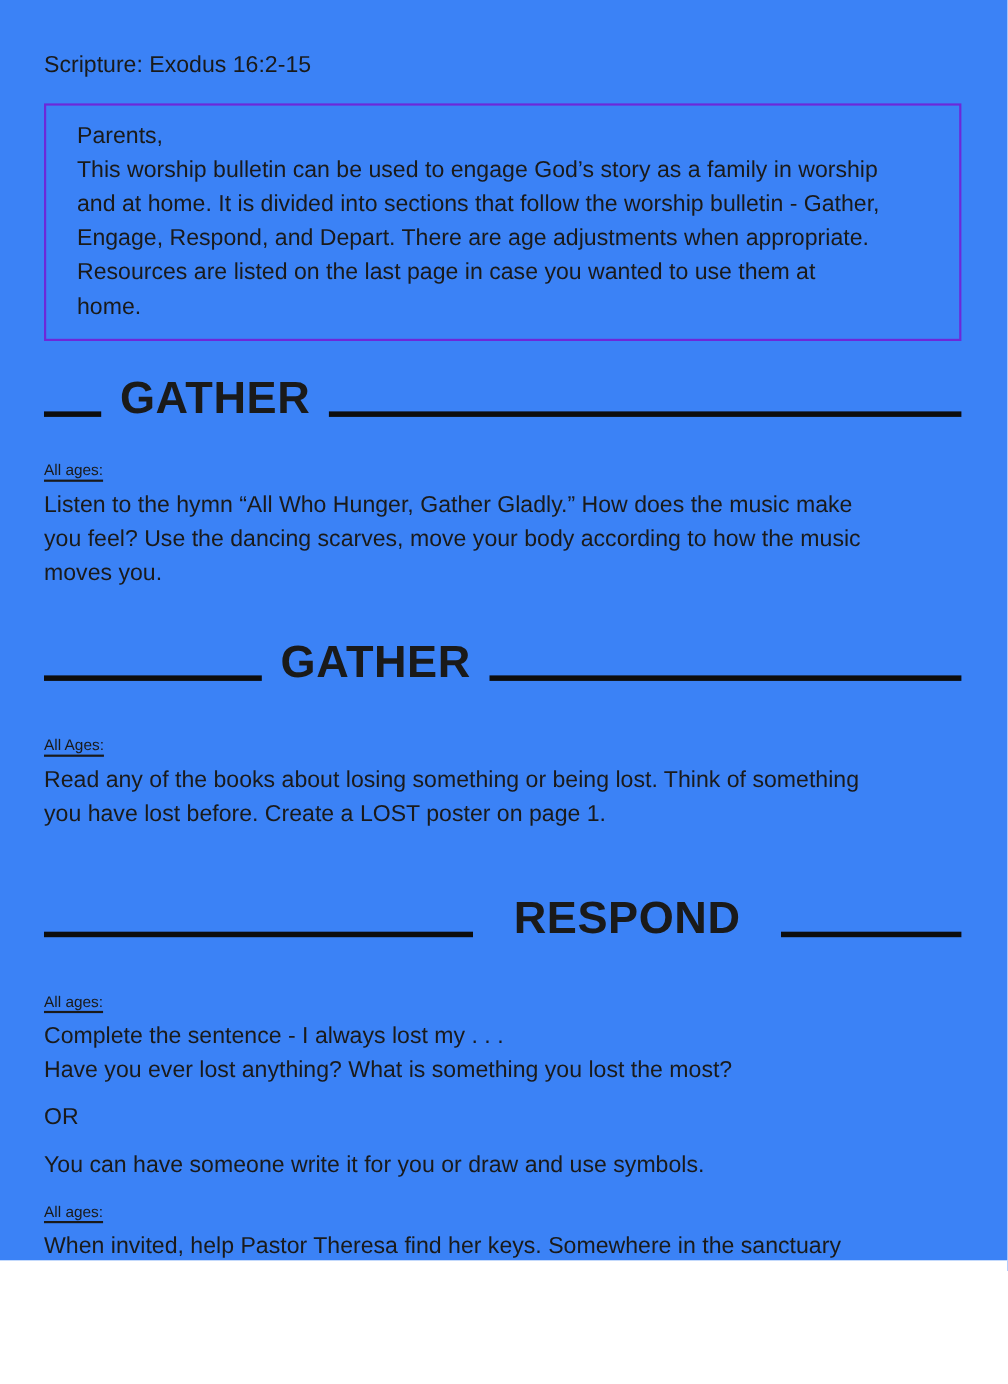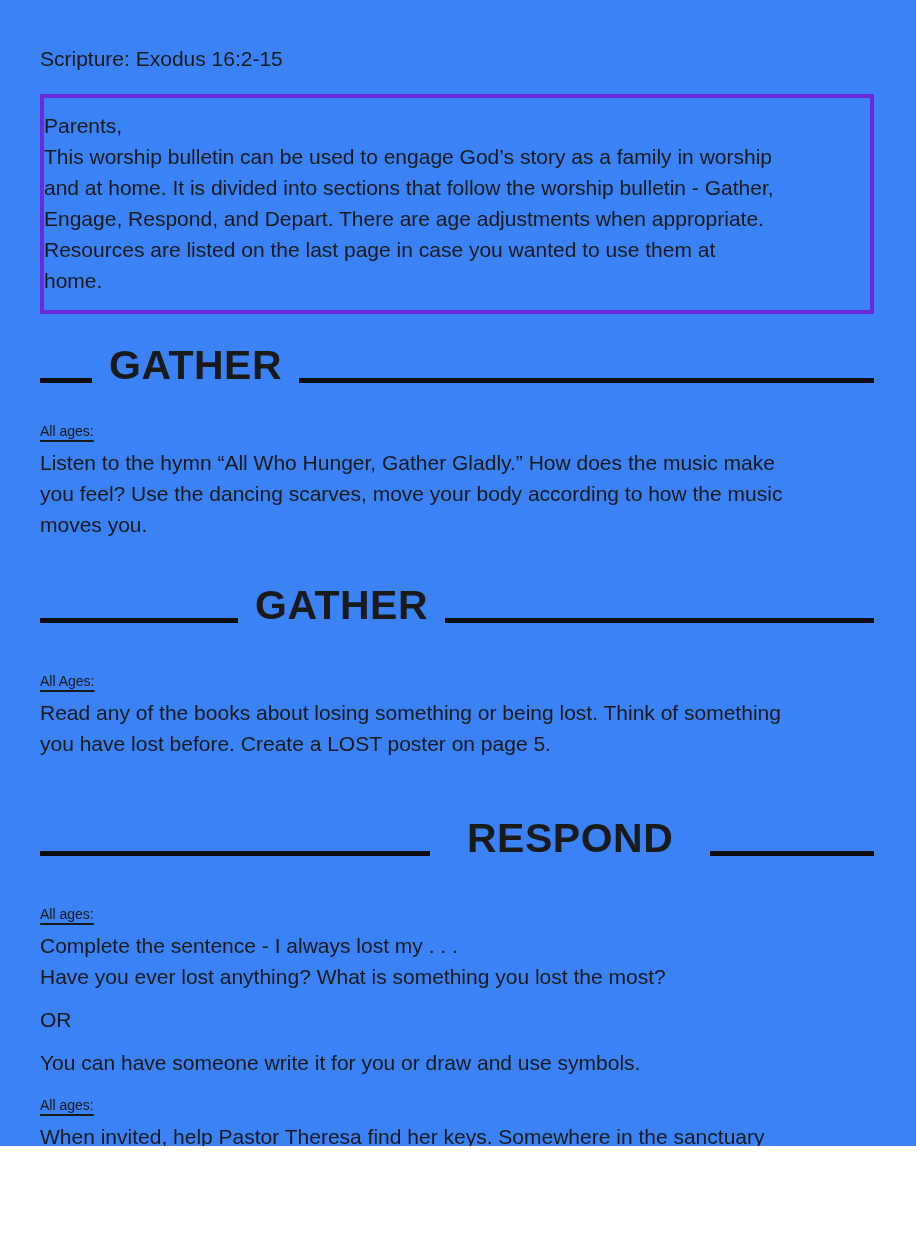--- a/index.html
+++ b/index.html
@@ -13,22 +13,22 @@
     font-family: "Liberation Sans", sans-serif;
     padding: 46px 42px 0 40px;
     overflow: hidden;
   }
   .scripture {
     font-size: 21px;
     line-height: 26px;
   }
   .parents-box {
     margin-top: 22px;
-    border: 4px solid #6d28d9;
-    padding: 12px 14px 14px 0;
+    border: 2px solid #6d28d9;
+    padding: 12px 14px 14px 28px;
   }
   .body-text {
     font-size: 21px;
     line-height: 31px;
     white-space: pre-line;
   }
   .sec-header {
     display: flex;
     align-items: flex-end;
     gap: 13px;
@@ -103,21 +103,21 @@
   </section>
 
   <section>
     <div class="sec-header hdr-engage">
       <div class="rule lead-engage"></div>
       <h2 class="sec-title">GATHER</h2>
       <div class="rule rule-trail"></div>
     </div>
     <div class="age-label mt40">All Ages:</div>
     <div class="body-text">Read any of the books about losing something or being lost. Think of something
-you have lost before. Create a LOST poster on page 5.</div>
+you have lost before. Create a LOST poster on page 1.</div>
   </section>
 
   <section>
     <div class="sec-header hdr-respond">
       <div class="rule lead-respond"></div>
       <h2 class="sec-title">RESPOND</h2>
       <div class="rule rule-trail"></div>
     </div>
     <div class="age-label mt40">All ages:</div>
     <div class="body-text">Complete the sentence - I always lost my . . .

